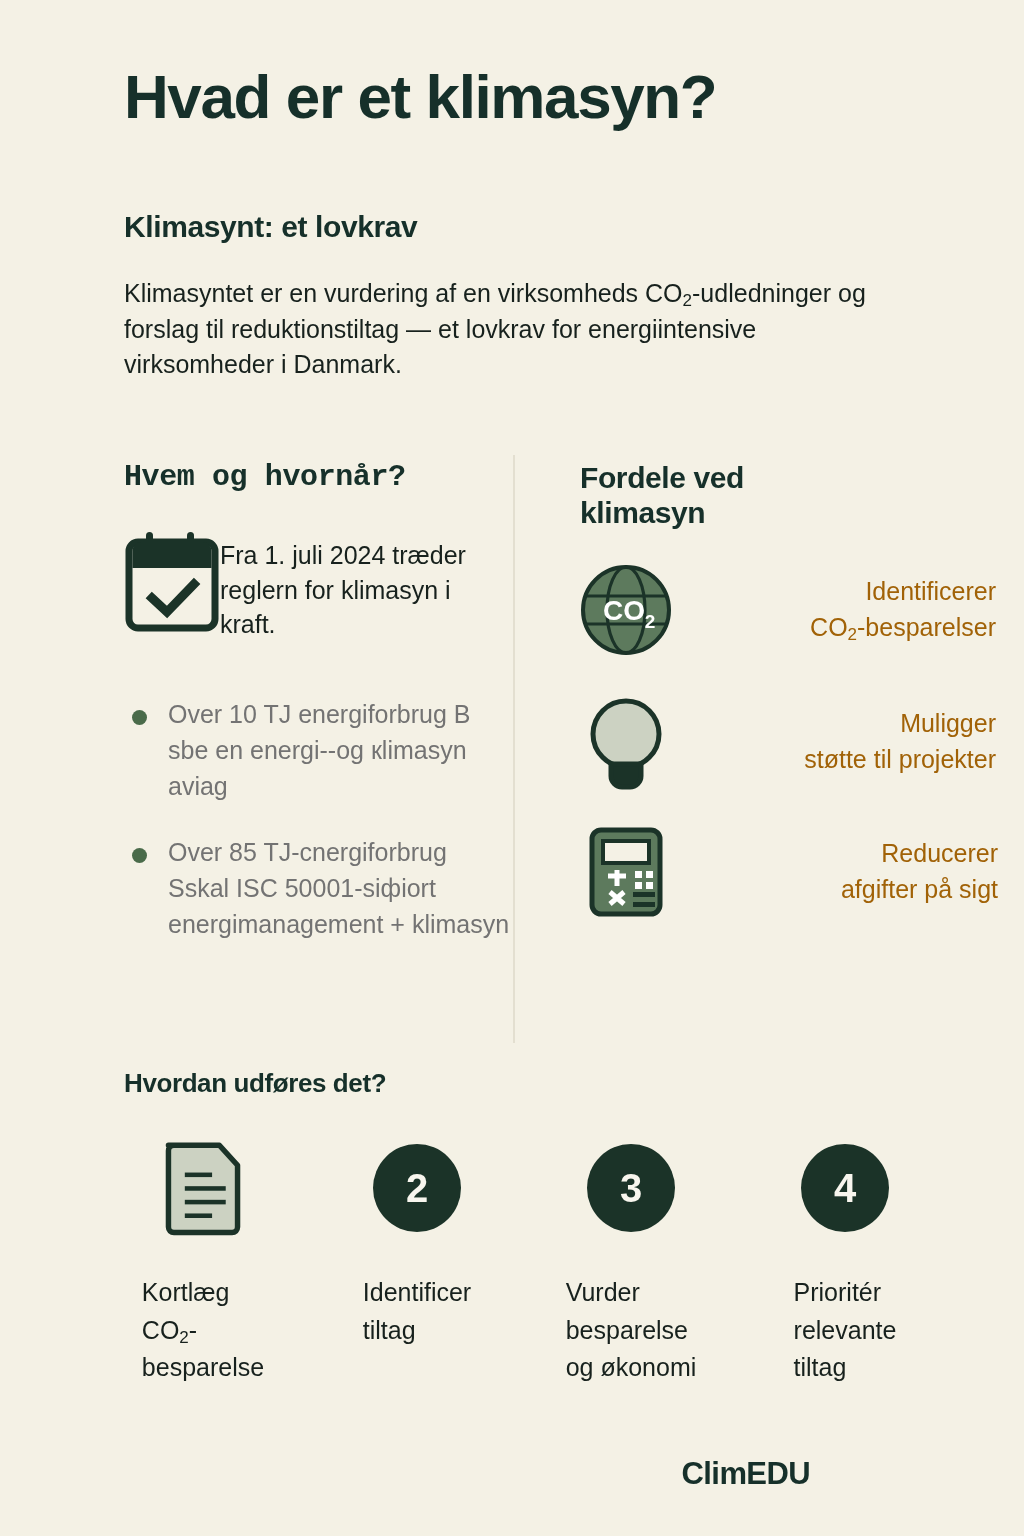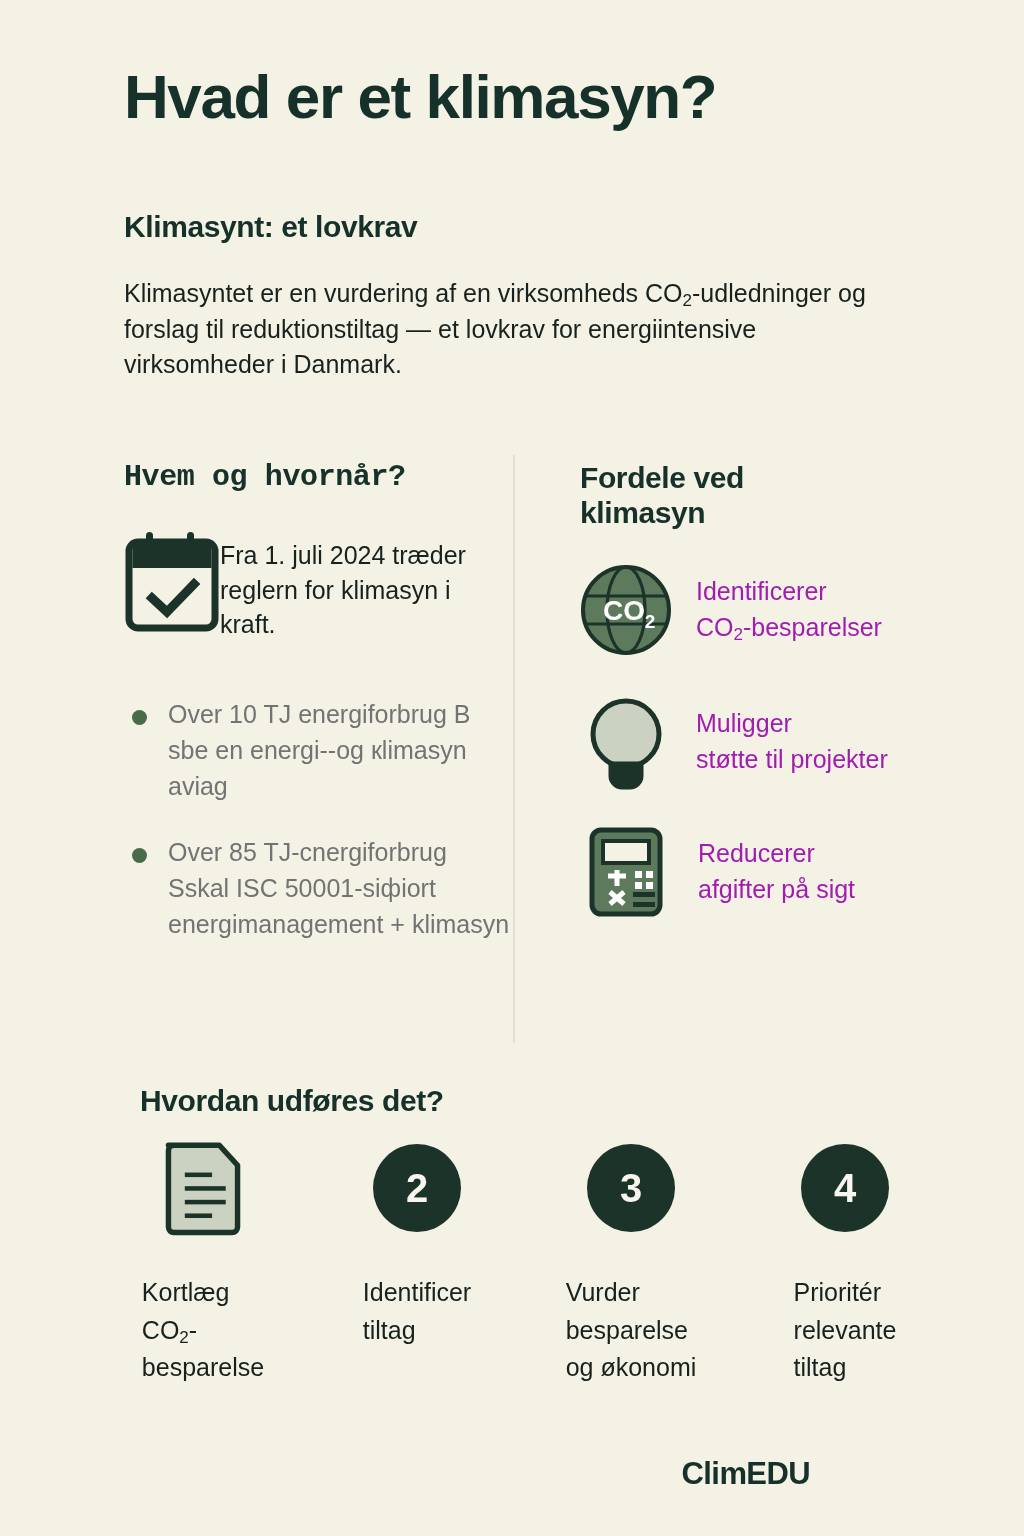--- a/index.html
+++ b/index.html
@@ -134,36 +134,37 @@
     display: flex;
     align-items: flex-start;
     gap: 22px;
   }
   .benefit-1 { top: 562px; }
   .benefit-2 { top: 694px; }
   .benefit-3 { top: 824px; gap: 24px; }
   .benefit .b-text {
     font-size: 25px;
     line-height: 1.42;
-    color: #a21caf;
+    color: #a16207;
     padding-top: 12px;
     width: 300px;
+    text-align: right;
   }
   .b-icon { width: 96px; height: 96px; flex: none; }
 
   
   .steps-head {
     position: absolute;
     left: 124px;
     top: 1068px;
-    font-size: 30px;
+    font-size: 26px;
     font-weight: 700;
     letter-spacing: -0.4px;
     color: #16302a;
-    margin: 16px;
+    margin: 0;
   }
   .steps {
     position: absolute;
     left: 96px;
     top: 1140px;
     width: 856px;
     display: flex;
     justify-content: flex-start;
   }
   .step {

